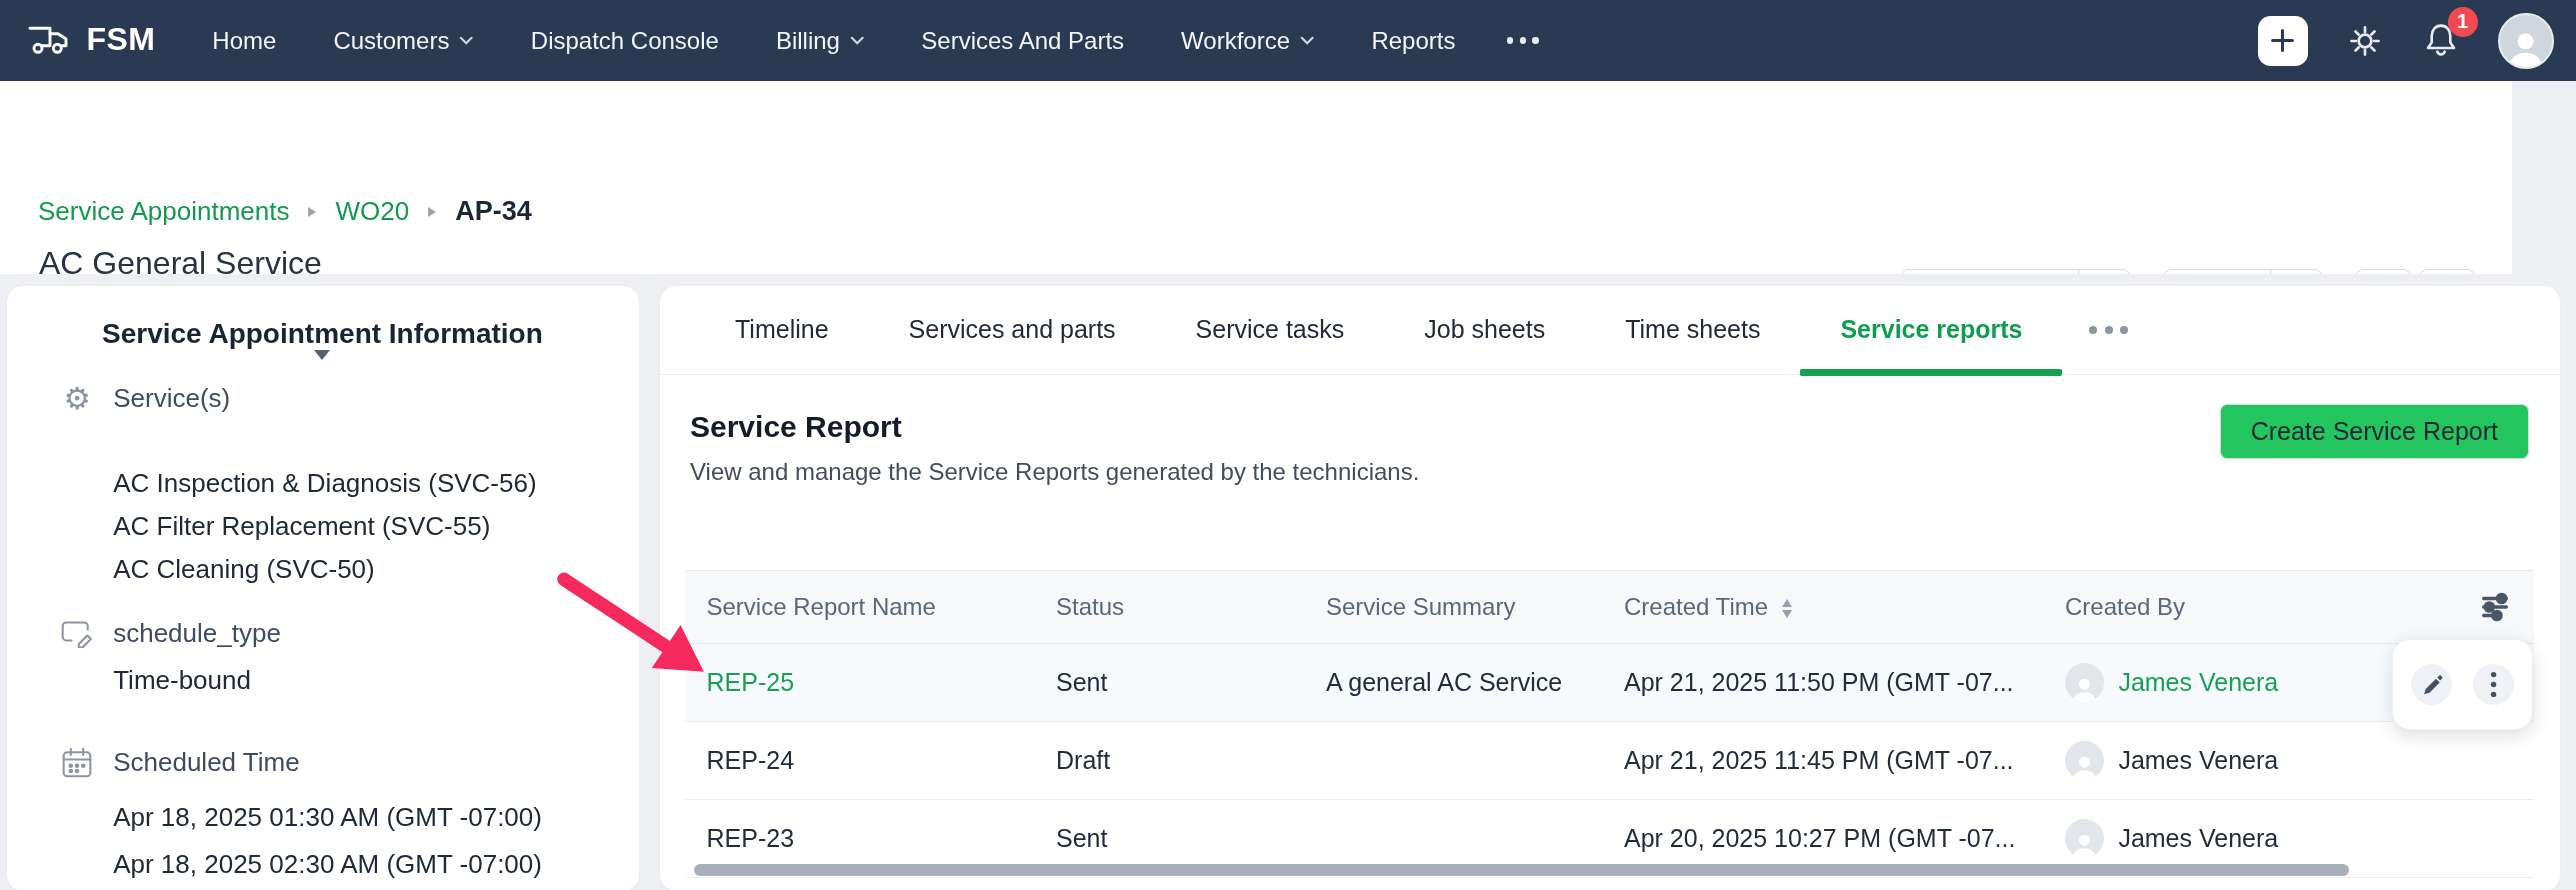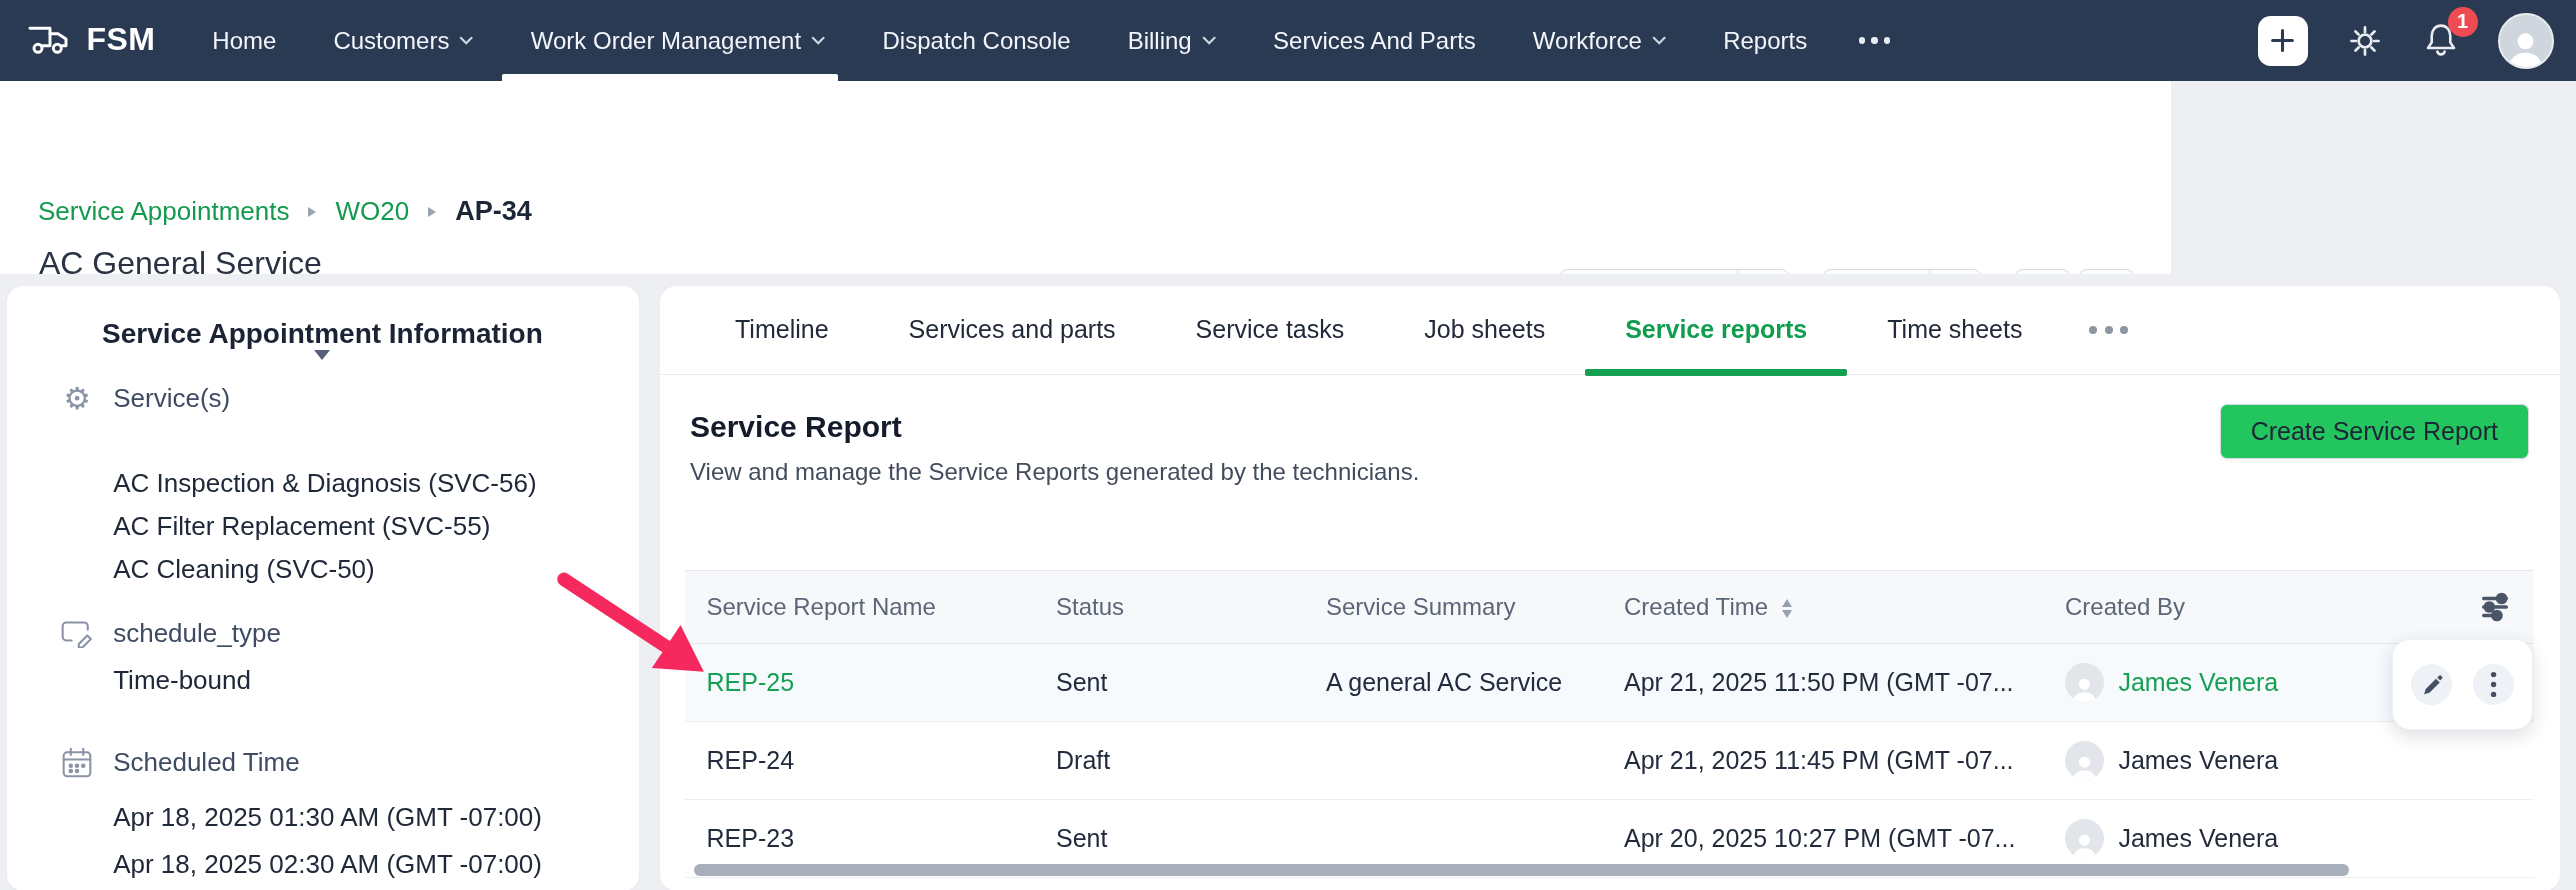--- a/index.html
+++ b/index.html
@@ -24,21 +24,21 @@
   .icon-btn { display:flex; align-items:center; justify-content:center; cursor:pointer; }
   .bell-wrap { position:relative; }
   .nav-badge { position:absolute; top:-14.4px; right:-18px; min-width:30px; height:30px;
     background:#f04b52; border-radius:50%; color:#fff; font-size:20px; font-weight:700;
     display:flex; align-items:center; justify-content:center; }
   .nav-avatar { width:56px; height:56px; border-radius:50%; background:#cfd6dd;
     border:2.7px solid #e8ebef; display:flex; align-items:flex-end; justify-content:center;
     overflow:hidden; cursor:pointer; }
 
   
-  .page-header { position:absolute; left:0; top:81px; width:2171px; height:193px; background:#fff; }
+  .page-header { position:absolute; left:0; top:81px; width:2512px; height:193px; background:#fff; }
   .breadcrumb { position:absolute; left:38px; top:115px; display:flex; align-items:center;
     gap:19px; font-size:26px; }
   .crumb-link { color:#149a4e; cursor:pointer; }
   .crumb-sep { width:0; height:0; border-left:8px solid #9aa3ae;
     border-top:5.4px solid transparent; border-bottom:5.4px solid transparent; }
   .crumb-current { color:#1d2636; font-size:27px; font-weight:700; }
   .page-sub { position:absolute; left:39px; top:164px; font-size:32px; color:#2a3343; }
   .badges { position:absolute; left:39px; top:214px; display:flex; align-items:center;
     gap:52px; font-size:24px; color:#2a3343; }
   .badge { display:flex; align-items:center; gap:12.6px; }
@@ -145,26 +145,20 @@
   <div class="nav-items">
     <div class="nav-item">
       <span>Home</span>
     </div>
     <div class="nav-item">
       <span>Customers</span>
       <svg width="14.4" height="9" viewBox="0 0 16 10" fill="none" stroke="#cfd6e2" stroke-width="2.4" stroke-linecap="round">
           <path d="M2 2l6 6 6-6"></path>
         </svg>
     </div>
-    <div class="nav-item active">
-      <span>Work Order Management</span>
-      <svg width="14.4" height="9" viewBox="0 0 16 10" fill="none" stroke="#cfd6e2" stroke-width="2.4" stroke-linecap="round">
-          <path d="M2 2l6 6 6-6"></path>
-        </svg>
-    </div>
     <div class="nav-item">
       <span>Dispatch Console</span>
     </div>
     <div class="nav-item">
       <span>Billing</span>
       <svg width="14.4" height="9" viewBox="0 0 16 10" fill="none" stroke="#cfd6e2" stroke-width="2.4" stroke-linecap="round">
           <path d="M2 2l6 6 6-6"></path>
         </svg>
     </div>
     <div class="nav-item">
@@ -335,22 +329,22 @@
       <div>Apr 18, 2025 02:30 AM (GMT -07:00)</div>
     </div>
   </div>
 
   <div class="right-card">
     <div class="tabs">
       <div class="tab">Timeline</div>
       <div class="tab">Services and parts</div>
       <div class="tab">Service tasks</div>
       <div class="tab">Job sheets</div>
+      <div class="tab">Time sheets</div>
       <div class="tab active">Service reports</div>
-      <div class="tab">Time sheets</div>
       <div class="tab-dots">
           <i></i>
           <i></i>
           <i></i>
         </div>
     </div>
 
     <div class="report-title">Service Report</div>
     <div class="report-desc">View and manage the Service Reports generated by the technicians.</div>
     <div class="create-btn">Create Service Report</div>

